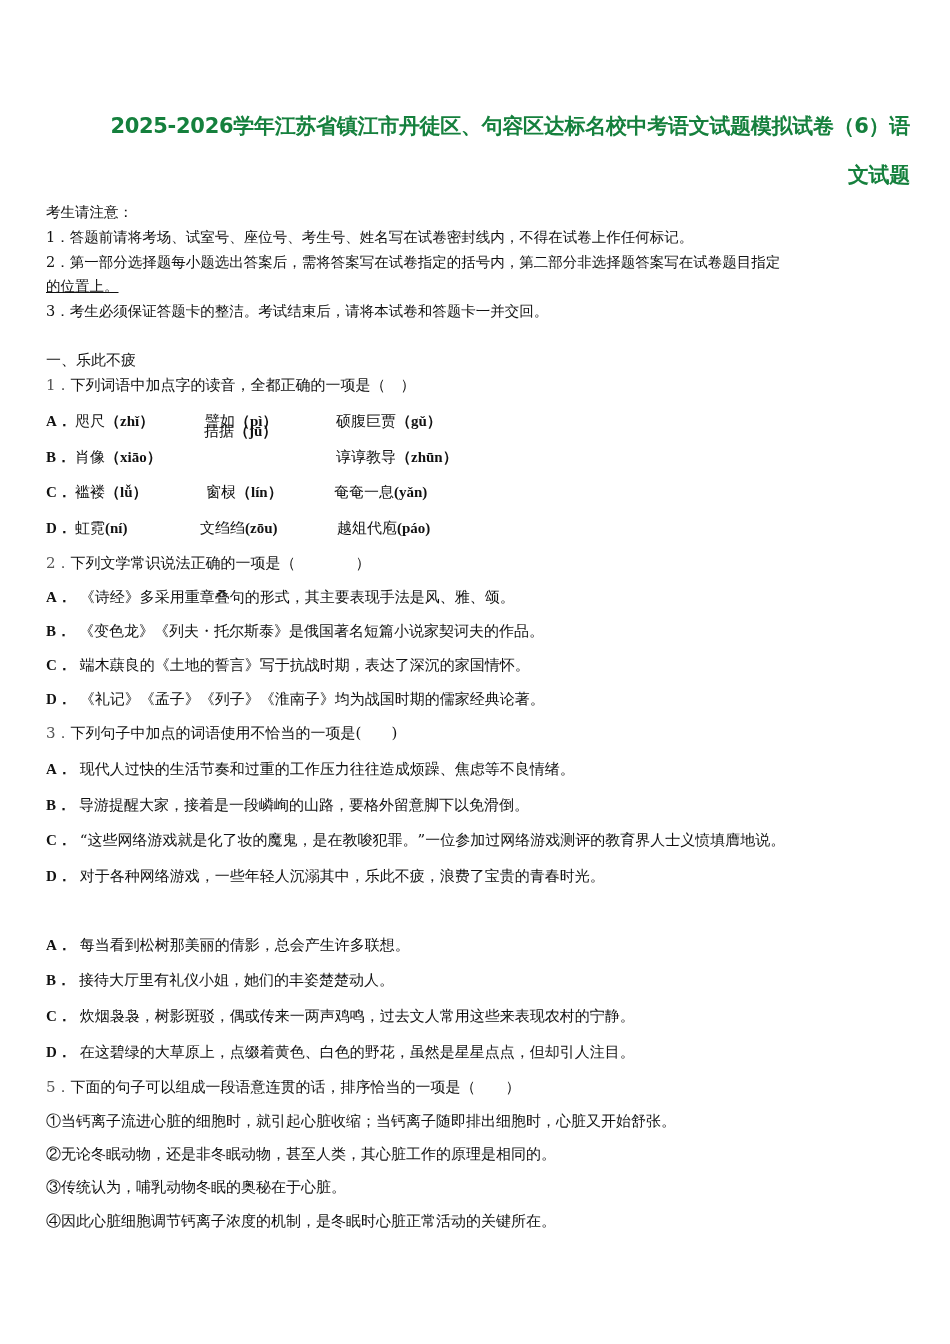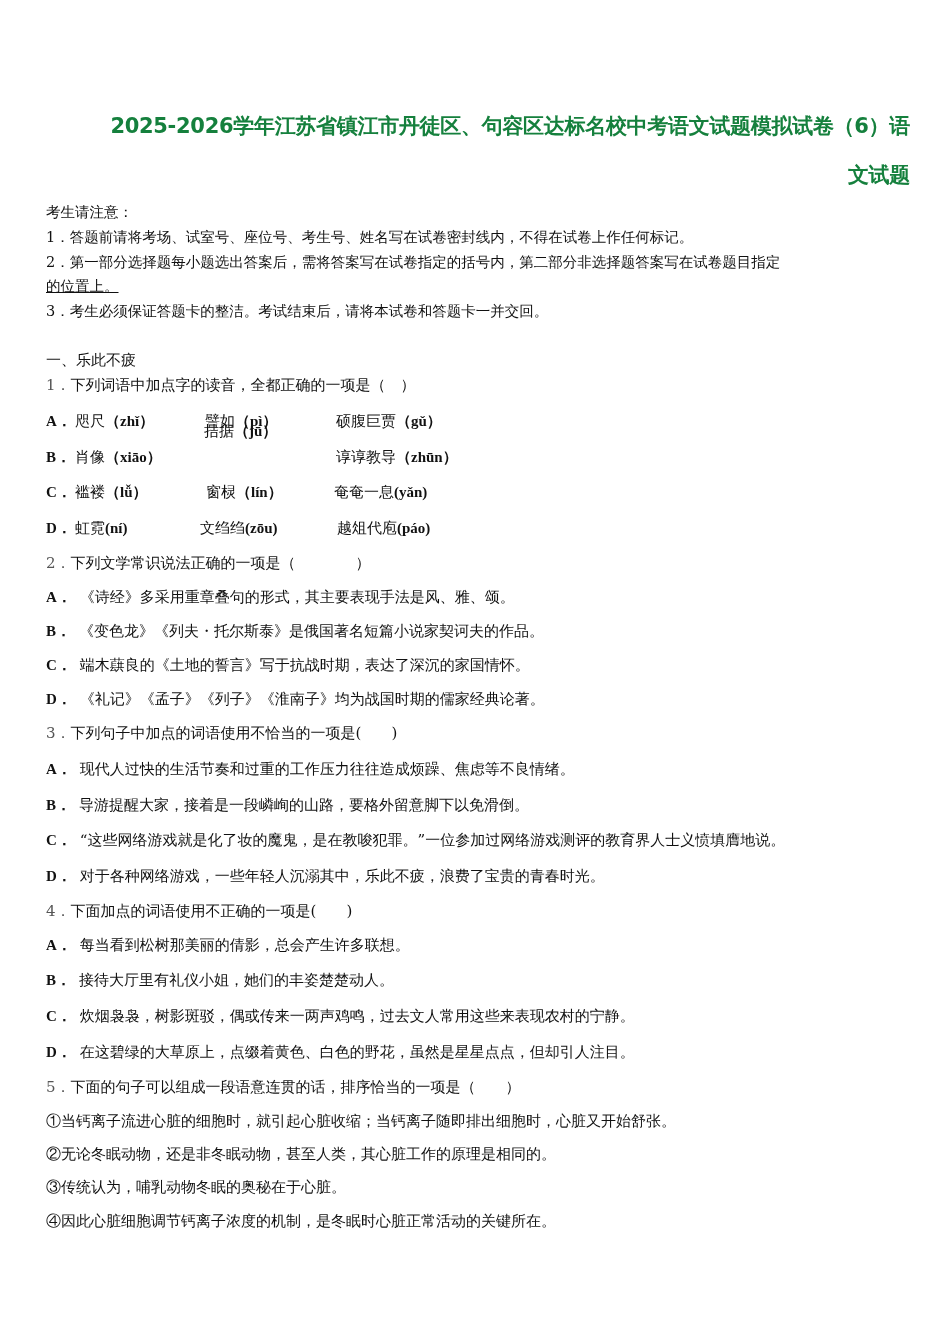--- a/index.html
+++ b/index.html
@@ -138,23 +138,20 @@
   <div class="line" style="top:795px;">
     <span class="opt-letter">B．</span><span>导游提醒大家，接着是一段嶙峋的山路，要格外留意脚下以免滑倒。</span>
   </div>
   <div class="line" style="top:830px;">
     <span class="opt-letter">C．</span><span>“这些网络游戏就是化了妆的魔鬼，是在教唆犯罪。”一位参加过网络游戏测评的教育界人士义愤填膺地说。</span>
   </div>
   <div class="line" style="top:866px;">
     <span class="opt-letter">D．</span><span>对于各种网络游戏，一些年轻人沉溺其中，乐此不疲，浪费了宝贵的青春时光。</span>
   </div>
 
-  <div class="line" style="top:901px;">
-    <span class="qnum">4．</span><span>下面加点的词语使用不正确的一项是(　　)</span>
-  </div>
   <div class="line" style="top:935px;">
     <span class="opt-letter">A．</span><span>每当看到松树那美丽的倩影，总会产生许多联想。</span>
   </div>
   <div class="line" style="top:970px;text-align:center;">
     <span class="opt-letter">B．</span><span>接待大厅里有礼仪小姐，她们的丰姿楚楚动人。</span>
   </div>
   <div class="line" style="top:1006px;">
     <span class="opt-letter">C．</span><span>炊烟袅袅，树影斑驳，偶或传来一两声鸡鸣，过去文人常用这些来表现农村的宁静。</span>
   </div>
   <div class="line" style="top:1042px;">

